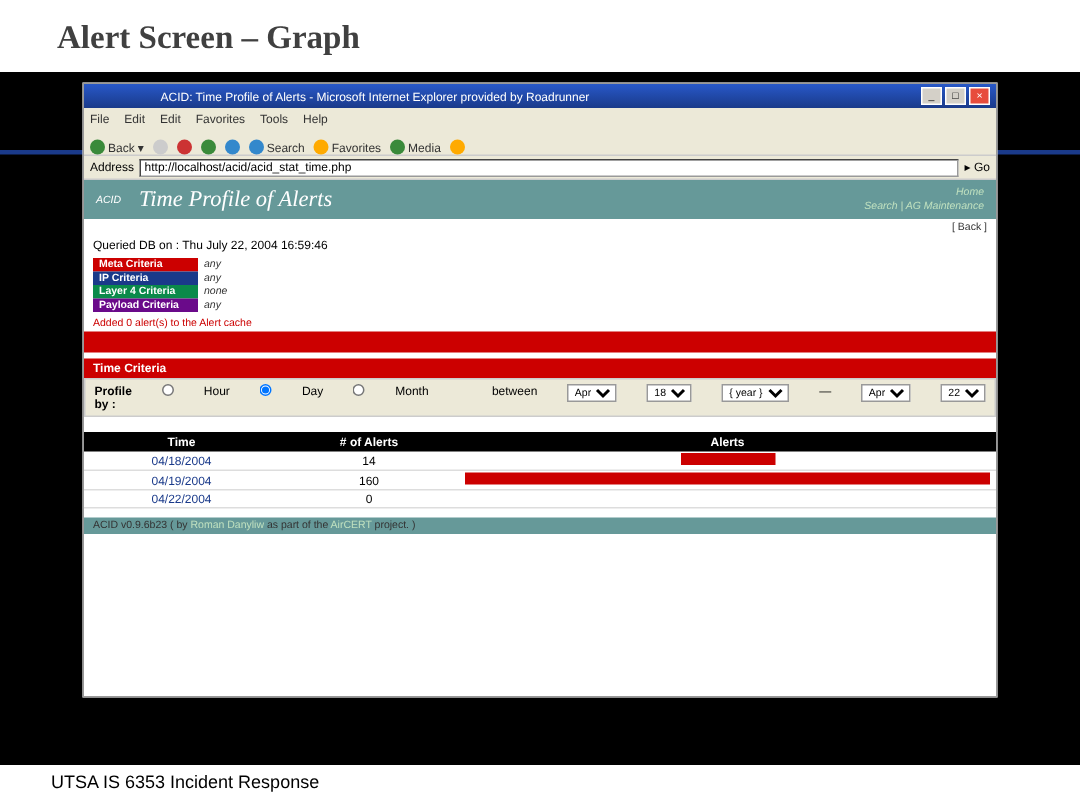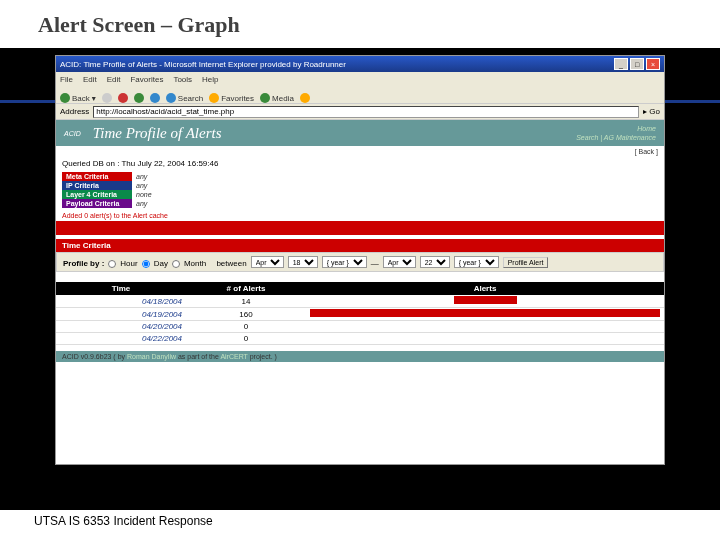--- a/index.html
+++ b/index.html
@@ -2,21 +2,21 @@
 <html><head>
 <meta charset="utf-8">
 <style>
   * { box-sizing: border-box; margin: 0; padding: 0; }
   body { width: 720px; height: 540px; background: #000; font-family: Arial, sans-serif; overflow: hidden; position: relative; }
   .slide-title { position: absolute; top: 8px; left: 30px; color: #404040; background: #fff; padding: 4px 8px; font-weight: bold; font-size: 22px; font-family: 'Times New Roman', serif; }
   .slide-title-bg { position: absolute; top: 0; left: 0; right: 0; height: 48px; background: #fff; }
   .blue-line { position: absolute; top: 100px; left: 0; right: 0; height: 3px; background: #1a3a8a; }
   .browser { position: absolute; top: 55px; left: 55px; width: 610px; height: 410px; background: #fff; border: 1px solid #999; font-size: 8px; }
   .titlebar { height: 16px; background: linear-gradient(#2858c8, #1a3a8a); display: flex; align-items: center; padding: 0 4px; color: #fff; font-size: 8px; }
-  .titlebar-text { flex: 1; }
+  .titlebar-text { flex: 1; margin-left: 47px; }
   .win-btns { display: flex; gap: 2px; }
   .win-btn { width: 14px; height: 12px; background: #d4d0c8; border: 1px solid #fff; display: flex; align-items: center; justify-content: center; font-size: 7px; color: #000; }
   .win-btn.close { background: #e74c3c; color: #fff; }
   .menubar { height: 14px; background: #ece9d8; display: flex; align-items: center; padding: 0 4px; font-size: 8px; gap: 10px; color: #333; }
   .toolbar { height: 18px; background: #ece9d8; display: flex; align-items: flex-end; padding: 0 4px; gap: 6px; border-bottom: 1px solid #ccc; }
   .tb-btn { display: flex; align-items: center; gap: 2px; font-size: 8px; color: #333; }
   .tb-icon { width: 10px; height: 10px; border-radius: 50%; }
   .addrbar { height: 16px; background: #ece9d8; display: flex; align-items: center; padding: 0 4px; gap: 4px; font-size: 8px; border-bottom: 1px solid #ccc; }
   .addr-input { flex: 1; background: #fff; border: 1px inset #999; height: 12px; padding: 0 2px; font-size: 8px; }
   .content { background: #fff; height: calc(100% - 64px); overflow: hidden; }
@@ -31,28 +31,28 @@
   .criteria-table td { padding: 1px 4px; }
   .crit-label { color: #fff; font-weight: bold; width: 70px; }
   .crit-meta { background: #cc0000; }
   .crit-ip { background: #1a3a8a; }
   .crit-l4 { background: #0a8a4a; }
   .crit-pay { background: #6a0a8a; }
   .crit-val { font-style: italic; color: #333; width: 50px; }
   .added-line { padding: 2px 6px; font-size: 7px; color: #cc0000; }
   .red-bar { background: #cc0000; height: 14px; margin: 0; }
   .time-crit-bar { background: #cc0000; color: #fff; font-size: 8px; font-weight: bold; padding: 2px 6px; margin-top: 4px; }
-  .profile-row { background: #ece9d8; padding: 3px 6px; font-size: 8px; display: flex; align-items: flex-end; gap: 4px; border: 1px solid #ccc; }
+  .profile-row { background: #ece9d8; padding: 3px 6px; font-size: 8px; display: flex; align-items: flex-start; gap: 20px; border: 1px solid #ccc; }
   .profile-row select { font-size: 7px; height: 12px; background: #fff; border: 1px solid #999; }
   .profile-row input[type=radio] { width: 8px; height: 8px; }
   .profile-btn { font-size: 7px; padding: 1px 4px; background: #ece9d8; border: 1px outset #ccc; }
   .data-table { width: calc(100% - 0px); margin: 10px 0 0 0; border-collapse: collapse; font-size: 8px; }
   .data-table th { background: #000; color: #fff; padding: 2px 4px; font-weight: bold; text-align: center; }
   .data-table td { padding: 1px 4px; border-bottom: 1px solid #ddd; text-align: center; }
-  .data-table td:first-child { text-align: right; color: #1a3a8a; width: 130px; font-style: italic; }
+  .data-table td:first-child { text-align: center; color: #1a3a8a; width: 130px; }
   .data-table td:nth-child(2) { width: 120px; }
   .bar-cell { text-align: left; }
   .bar { background: #cc0000; height: 8px; display: inline-block; }
   .footer-acid { background: #669999; color: #333; font-size: 7px; padding: 2px 6px; margin-top: 6px; }
   .footer-acid a { color: #bfe0bf; }
   .slide-footer { position: absolute; bottom: 10px; left: 30px; color: #000; background: #fff; font-size: 12px; padding: 2px 4px; font-family: Arial, sans-serif; }
   .slide-footer-bg { position: absolute; bottom: 0; left: 0; right: 0; height: 30px; background: #fff; }
 </style>
 </head>
 <body>
@@ -179,25 +179,20 @@
             <td>04/18/2004</td>
             <td>14</td>
             <td class="bar-cell"><span class="bar" style="width:18%"></span></td>
           </tr>
       <tr>
             <td>04/19/2004</td>
             <td>160</td>
             <td class="bar-cell"><span class="bar" style="width:100%"></span></td>
           </tr>
       <tr>
-            <td>04/20/2004</td>
-            <td>0</td>
-            <td class="bar-cell"></td>
-          </tr>
-      <tr>
             <td>04/22/2004</td>
             <td>0</td>
             <td class="bar-cell"></td>
           </tr>
     </tbody>
       </table>
 
     <div class="footer-acid">
       <span>ACID v0.9.6b23 ( by </span><a>Roman Danyliw</a><span> as part of the </span><a>AirCERT</a><span> project. )</span>
     </div>

